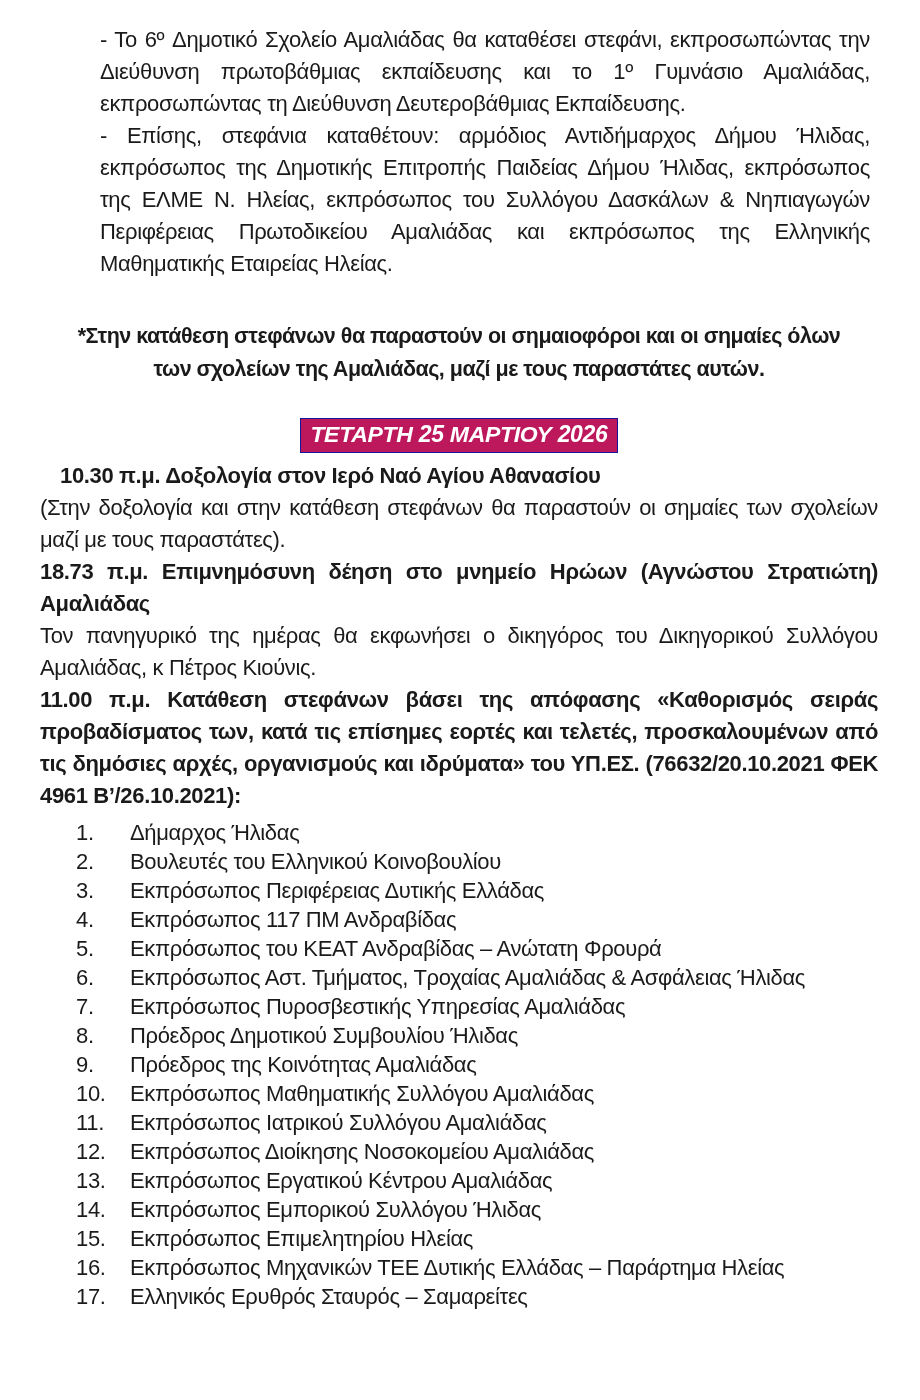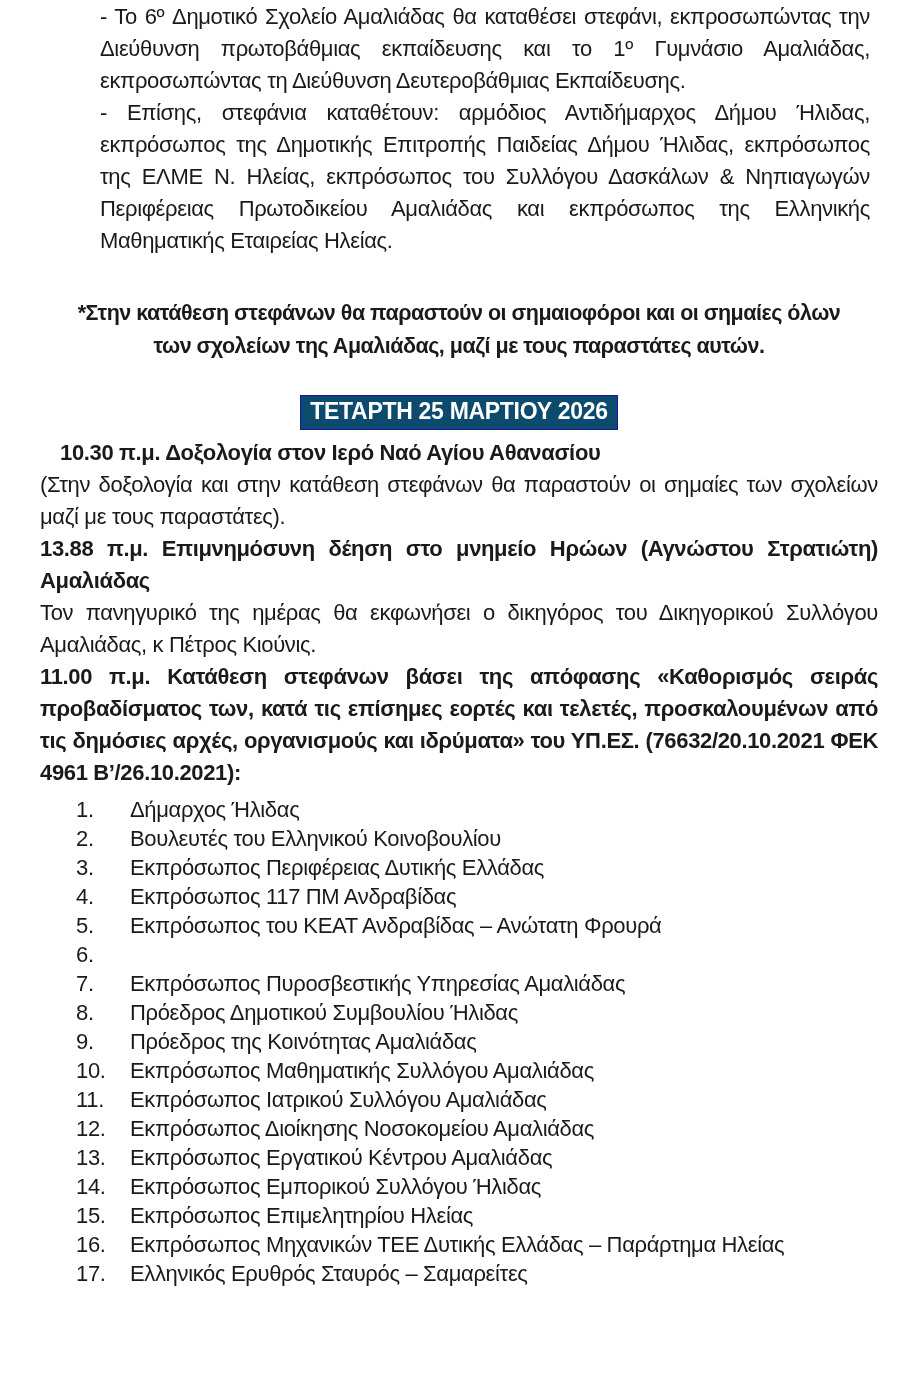--- a/index.html
+++ b/index.html
@@ -11,21 +11,21 @@
     width: 920px;
     height: 1400px;
     overflow: hidden;
     font-family: "Liberation Sans", sans-serif;
     color: #1a1a1a;
   }
   .page {
     box-sizing: border-box;
     width: 920px;
     height: 1205px;
-    padding: 1px 42px 0 40px;
+    padding: 24px 42px 0 40px;
   }
   .para {
     margin: 0;
     font-size: 22px;
     letter-spacing: -0.35px;
     line-height: 32px;
   }
   .justify { text-align: justify; }
   .bold { font-weight: bold; }
   .indent {
@@ -46,28 +46,29 @@
     text-underline-offset: 4px;
   }
   .evt-2000 { margin-top: 34px; }
   .day-header-row {
     margin-top: 32px;
     text-align: center;
   }
   .day-header {
     display: inline-block;
     white-space: nowrap;
-    background: #0c4a6e;
+    background: #be185d;
     border: 1px solid #15159e;
     color: #ffffff;
     font-weight: bold;
     font-size: 23px;
     line-height: 27px;
     padding: 2px 9px 4px 9px;
     letter-spacing: -0.3px;
+    font-style: italic;
   }
   .evt-1030 { margin-top: 7px; margin-left: 20px; }
   .wreath-list {
     margin-top: 6px;
     font-size: 22px;
     letter-spacing: -0.35px;
     line-height: 29px;
   }
   .wreath-row { display: flex; }
   .wreath-num {
@@ -93,21 +94,21 @@
 
 
   <div class="day-header-row">
     <span class="day-header">ΤΕΤΑΡΤΗ 25 ΜΑΡΤΙΟΥ 2026</span>
   </div>
 
   <p class="para bold evt-1030">10.30 π.μ. Δοξολογία στον Ιερό Ναό Αγίου Αθανασίου</p>
 
   <p class="para justify">(Στην δοξολογία και στην κατάθεση στεφάνων θα παραστούν οι σημαίες των σχολείων μαζί με τους παραστάτες).</p>
 
-  <p class="para justify bold">13.88 π.μ. Επιμνημόσυνη δέηση στο μνημείο Ηρώων (Αγνώστου Στρατιώτη) Αμαλιάδας</p>
+  <p class="para justify bold">18.73 π.μ. Επιμνημόσυνη δέηση στο μνημείο Ηρώων (Αγνώστου Στρατιώτη) Αμαλιάδας</p>
 
   <p class="para justify">Τον πανηγυρικό της ημέρας θα εκφωνήσει ο δικηγόρος του Δικηγορικού Συλλόγου Αμαλιάδας, κ Πέτρος Κιούνις.</p>
 
   <p class="para justify bold">11.00 π.μ. Κατάθεση στεφάνων βάσει της απόφασης «Καθορισμός σειράς προβαδίσματος των, κατά τις επίσημες εορτές και τελετές, προσκαλουμένων από τις δημόσιες αρχές, οργανισμούς και ιδρύματα» του ΥΠ.ΕΣ. (76632/20.10.2021 ΦΕΚ 4961 Β’/26.10.2021):</p>
 
   <div class="wreath-list" id="wreath-list">
       <div class="wreath-row">
         <span class="wreath-num">1.</span>
         <span class="wreath-txt">Δήμαρχος Ήλιδας</span>
       </div>
@@ -122,20 +123,21 @@
       <div class="wreath-row">
         <span class="wreath-num">4.</span>
         <span class="wreath-txt">Εκπρόσωπος 117 ΠΜ Ανδραβίδας</span>
       </div>
       <div class="wreath-row">
         <span class="wreath-num">5.</span>
         <span class="wreath-txt">Εκπρόσωπος του ΚΕΑΤ Ανδραβίδας – Ανώτατη Φρουρά</span>
       </div>
       <div class="wreath-row">
         <span class="wreath-num">6.</span>
+        <span class="wreath-txt">Εκπρόσωπος Αστ. Τμήματος, Τροχαίας Αμαλιάδας &amp; Ασφάλειας Ήλιδας</span>
       </div>
       <div class="wreath-row">
         <span class="wreath-num">7.</span>
         <span class="wreath-txt">Εκπρόσωπος Πυροσβεστικής Υπηρεσίας Αμαλιάδας</span>
       </div>
       <div class="wreath-row">
         <span class="wreath-num">8.</span>
         <span class="wreath-txt">Πρόεδρος Δημοτικού Συμβουλίου Ήλιδας</span>
       </div>
       <div class="wreath-row">

